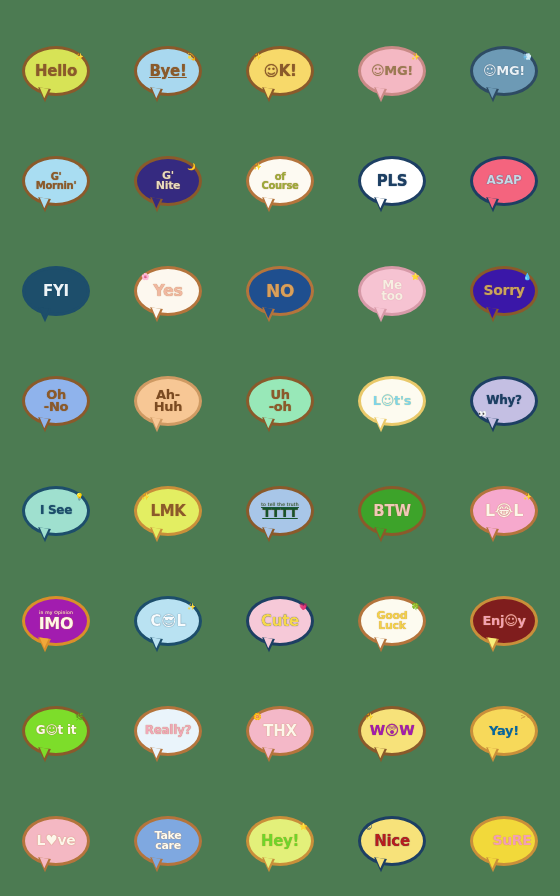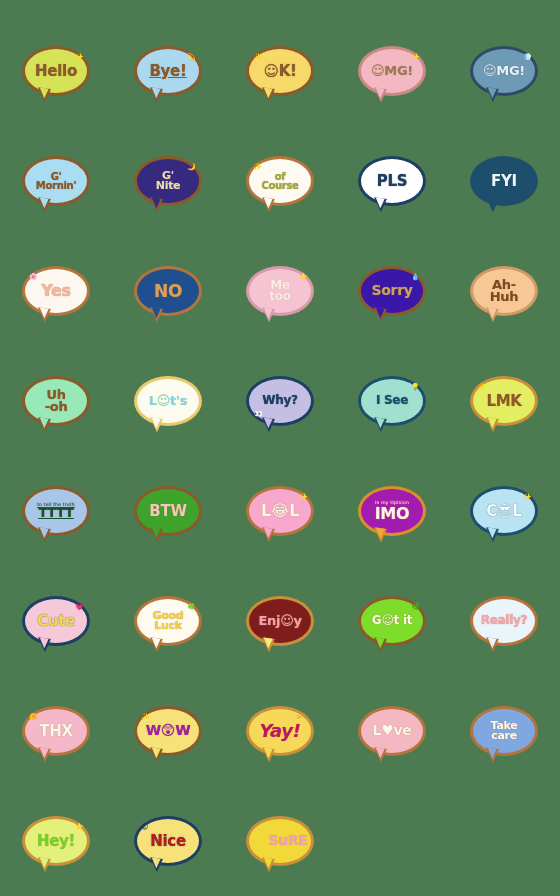--- a/index.html
+++ b/index.html
@@ -148,20 +148,27 @@
     </div>
     <div class="sticker-cell">
       <div class="bubble" style="background: rgb(255, 255, 255); border: 3px solid rgb(29, 63, 99); color: rgb(29, 63, 99);">
         <span class="tail"></span>
         <span class="tail-in" style="color: rgb(255, 255, 255);"></span>
         <span class="deco tr">✦</span>
         <div class="label" style="font-size: 15px; color: rgb(29, 63, 99); text-shadow: rgb(29, 63, 99) 0px 0px 1px;">PLS</div>
       </div>
     </div>
     <div class="sticker-cell">
+      <div class="bubble" style="background: rgb(244, 100, 126); border: 3px solid rgb(29, 63, 99); color: rgb(29, 63, 99);">
+        <span class="tail"></span>
+        <span class="tail-in" style="color: rgb(244, 100, 126);"></span>
+        <div class="label" style="font-size: 12px; color: rgb(201, 214, 227); text-shadow: rgb(29, 63, 99) 0px 0px 1px;">ASAP</div>
+      </div>
+    </div>
+    <div class="sticker-cell">
       <div class="bubble" style="background: rgb(29, 78, 107); border: 3px solid rgb(29, 78, 107); color: rgb(29, 78, 107);">
         <span class="tail"></span>
         <span class="tail-in" style="color: rgb(29, 78, 107);"></span>
         <div class="label" style="font-size: 15px; color: rgb(238, 244, 247); text-shadow: rgb(29, 78, 107) 0px 0px 1px;">FYI</div>
       </div>
     </div>
     <div class="sticker-cell">
       <div class="bubble" style="background: rgb(253, 248, 239); border: 3px solid rgb(180, 116, 60); color: rgb(180, 116, 60);">
         <span class="tail"></span>
         <span class="tail-in" style="color: rgb(253, 248, 239);"></span>
@@ -187,20 +194,28 @@
     </div>
     <div class="sticker-cell">
       <div class="bubble" style="background: rgb(58, 23, 168); border: 3px solid rgb(138, 90, 43); color: rgb(138, 90, 43);">
         <span class="tail"></span>
         <span class="tail-in" style="color: rgb(58, 23, 168);"></span>
         <span class="deco tr">💧</span>
         <div class="label" style="font-size: 14px; color: rgb(201, 164, 95); text-shadow: rgb(138, 90, 43) 0px 0px 1px;">Sorry</div>
       </div>
     </div>
     <div class="sticker-cell">
+      <div class="bubble" style="background: rgb(143, 179, 236); border: 3px solid rgb(138, 90, 43); color: rgb(138, 90, 43);">
+        <span class="tail"></span>
+        <span class="tail-in" style="color: rgb(143, 179, 236);"></span>
+        <div class="label" style="font-size: 13px; color: rgb(138, 90, 43); text-shadow: rgb(138, 90, 43) 0px 0px 1px;">Oh
+-No</div>
+      </div>
+    </div>
+    <div class="sticker-cell">
       <div class="bubble" style="background: rgb(247, 199, 149); border: 3px solid rgb(207, 154, 99); color: rgb(207, 154, 99);">
         <span class="tail"></span>
         <span class="tail-in" style="color: rgb(247, 199, 149);"></span>
         <div class="label" style="font-size: 13px; color: rgb(122, 74, 34); text-shadow: rgb(207, 154, 99) 0px 0px 1px;">Ah-
 Huh</div>
       </div>
     </div>
     <div class="sticker-cell">
       <div class="bubble" style="background: rgb(152, 232, 184); border: 3px solid rgb(138, 90, 43); color: rgb(138, 90, 43);">
         <span class="tail"></span>
@@ -330,21 +345,21 @@
         <span class="tail-in" style="color: rgb(247, 226, 122);"></span>
         <span class="deco tl">✨</span>
         <div class="label" style="font-size: 14px; color: #a21caf; text-shadow: rgb(138, 90, 43) 0px 0px 1px;">W😲W</div>
       </div>
     </div>
     <div class="sticker-cell">
       <div class="bubble" style="background: rgb(247, 217, 90); border: 3px solid rgb(201, 143, 58); color: rgb(201, 143, 58);">
         <span class="tail"></span>
         <span class="tail-in" style="color: rgb(247, 217, 90);"></span>
         <span class="deco tr">&gt;&lt;</span>
-        <div class="label" style="font-size: 18px; color: #be185d; text-shadow: rgb(201, 143, 58) 0px 0px 1px; font-style: italic;">Yay!</div>
+        <div class="label" style="font-size: 13px; color: #0369a1; text-shadow: rgb(201, 143, 58) 0px 0px 1px;">Yay!</div>
       </div>
     </div>
     <div class="sticker-cell">
       <div class="bubble" style="background: rgb(244, 184, 195); border: 3px solid rgb(180, 116, 60); color: rgb(180, 116, 60);">
         <span class="tail"></span>
         <span class="tail-in" style="color: rgb(244, 184, 195);"></span>
         <div class="label" style="font-size: 14px; color: rgb(253, 246, 234); text-shadow: rgb(180, 116, 60) 0px 0px 1px;">L♥ve</div>
       </div>
     </div>
     <div class="sticker-cell">

